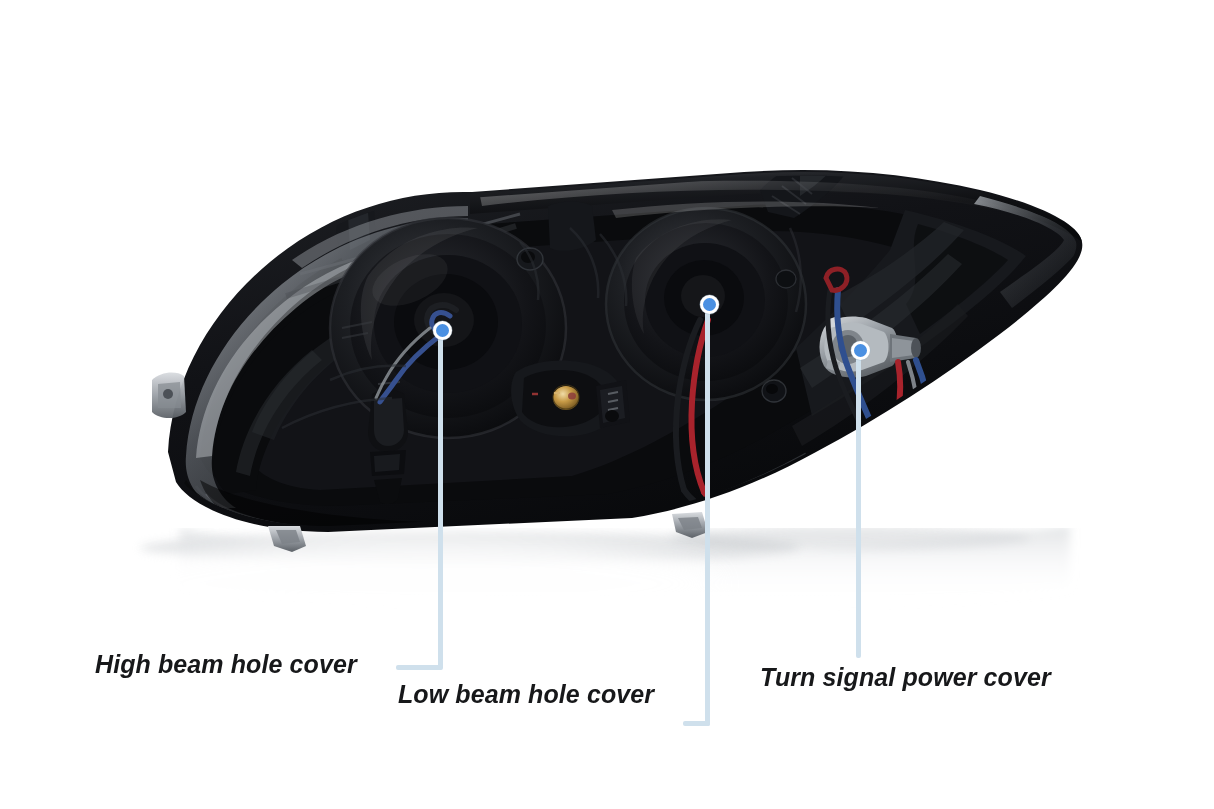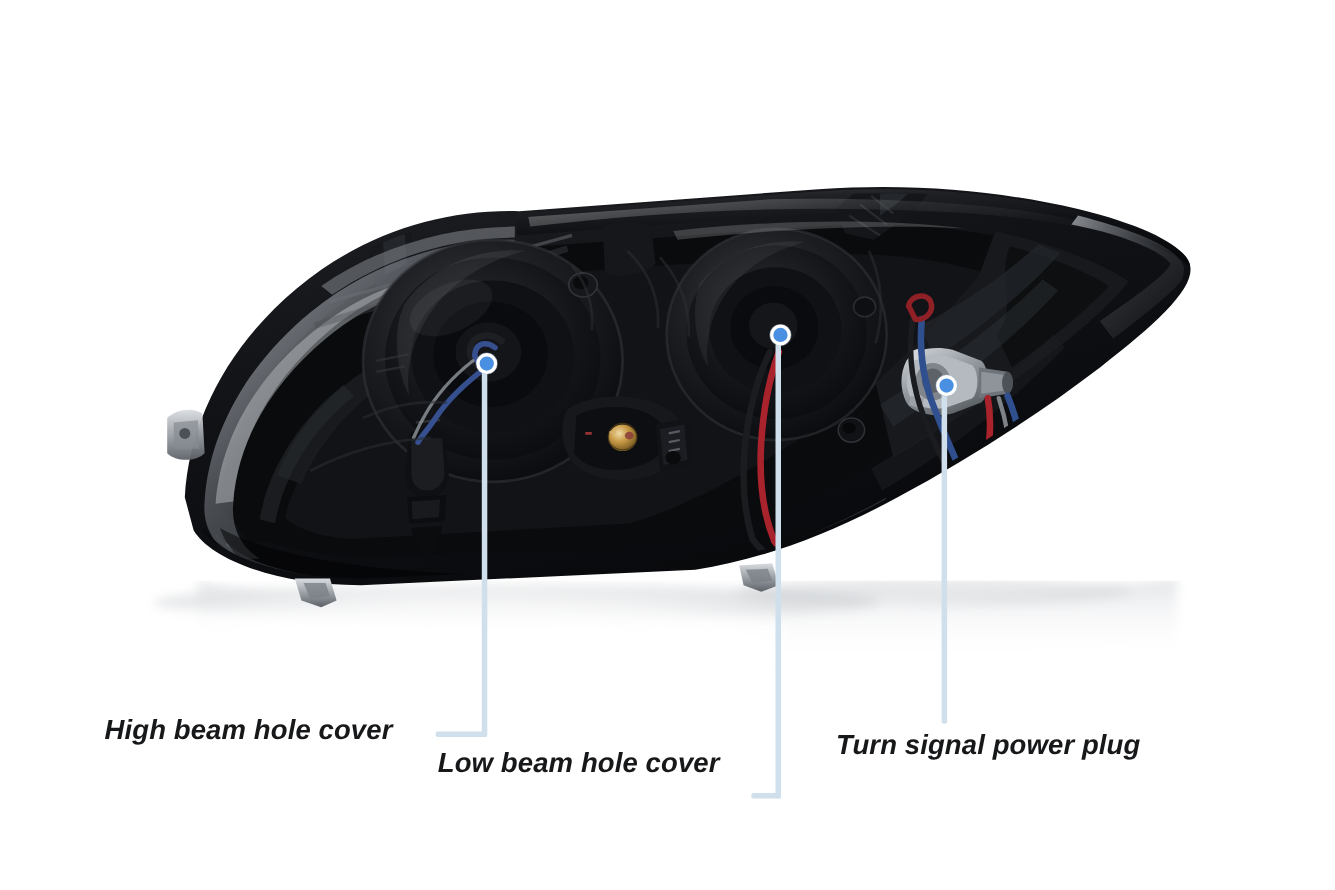--- a/index.html
+++ b/index.html
@@ -415,16 +415,16 @@
   <div>
     <div class="leader leader-v" style="left:705px; top:284px; height:414px;"></div>
     <div class="leader leader-h" style="left:683px; top:693px; width:27px;"></div>
     <div class="marker" style="left:700px; top:267px;"></div>
     <div class="label" style="left:398px; top:652px;">Low beam hole cover</div>
   </div>
 
   <div>
     <div class="leader leader-v" style="left:856px; top:330px; height:300px;"></div>
     <div class="marker" style="left:851px; top:313px;"></div>
-    <div class="label" style="left:760px; top:635px;">Turn signal power plug</div>
+    <div class="label" style="left:760px; top:635px;">Turn signal power cover</div>
   </div>
 
 </div>
 
 </body></html>

